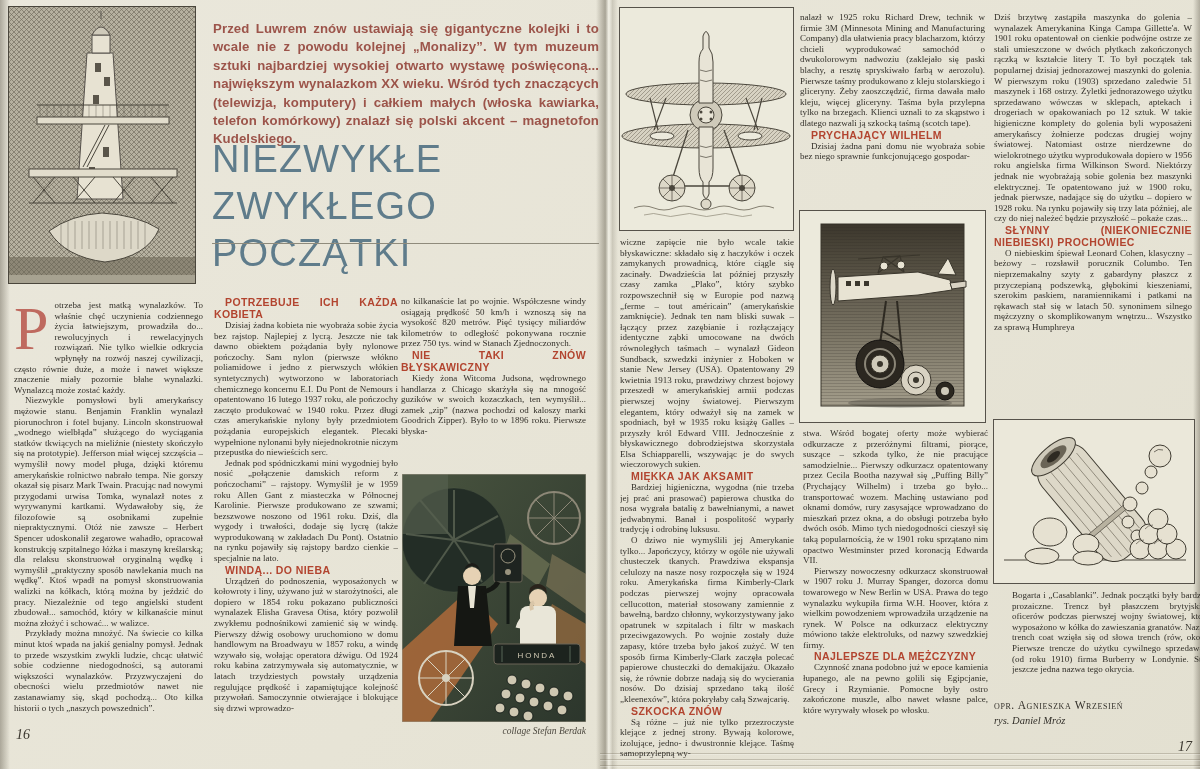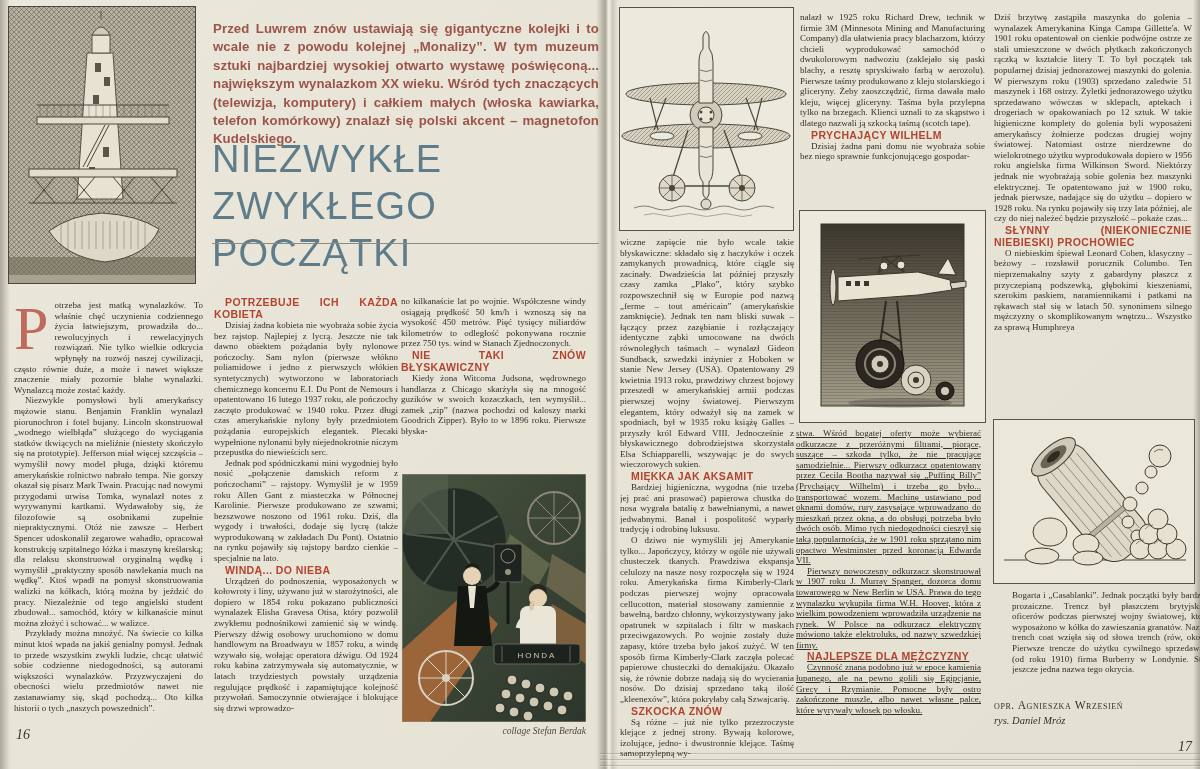--- a/index.html
+++ b/index.html
@@ -117,21 +117,21 @@
 
   <div class="abs bodytext" style="left:214px;top:296px;width:184px;height:452px;">
     <p class="section first">POTRZEBUJE ICH KAŻDA KOBIETA</p>
     <p>Dzisiaj żadna kobieta nie wyobraża sobie życia bez rajstop. Najlepiej z lycrą. Jeszcze nie tak dawno obiektem pożądania były nylonowe pończochy. Sam nylon (pierwsze włókno poliamidowe i jedno z pierwszych włókien syntetycznych) wytworzono w laboratoriach chemicznego koncernu E.I. Du Pont de Nemours i opatentowano 16 lutego 1937 roku, ale pończochy zaczęto produkować w 1940 roku. Przez długi czas amerykańskie nylony były przedmiotem pożądania europejskich elegantek. Plecaki wypełnione nylonami były niejednokrotnie niczym przepustka do niewieścich serc.</p>
     <p>Jednak pod spódniczkami mini wygodniej było nosić „połączenie damskich reform z pończochami” – rajstopy. Wymyślił je w 1959 roku Allen Gant z miasteczka w Północnej Karolinie. Pierwsze produkowano ze szwami; bezszwowe noszono od 1961 roku. Dziś, dla wygody i trwałości, dodaje się lycrę (także wyprodukowaną w zakładach Du Pont). Ostatnio na rynku pojawiły się rajstopy bardzo cienkie – specjalnie na lato.</p>
     <p class="section">WINDĄ... DO NIEBA</p>
     <p>Urządzeń do podnoszenia, wyposażonych w kołowroty i liny, używano już w starożytności, ale dopiero w 1854 roku pokazano publiczności wynalazek Elisha Gravesa Otisa, który pozwolił zwykłemu podnośnikowi zamienić się w windę. Pierwszy dźwig osobowy uruchomiono w domu handlowym na Broadwayu w 1857 roku, a windę wzywało się, wołając operatora dźwigu. Od 1924 roku kabina zatrzymywała się automatycznie, w latach trzydziestych powstały urządzenia regulujące prędkość i zapamiętujące kolejność przywołań. Samoczynnie otwierające i blokujące się drzwi wprowadzo-</p>
   </div>
 
   <div class="abs bodytext" style="left:401px;top:296px;width:185px;height:172px;">
-    <p class="cont">no kilkanaście lat po wojnie. Współczesne windy osiągają prędkość 50 km/h i wznoszą się na wysokość 450 metrów. Pięć tysięcy miliardów kilometrów to odległość pokonywana rocznie przez 750 tys. wind w Stanach Zjednoczonych.</p>
+    <p class="cont">no kilkanaście lat po wojnie. Współczesne windy osiągają prędkość 50 km/h i wznoszą się na wysokość 820 metrów. Pięć tysięcy miliardów kilometrów to odległość pokonywana rocznie przez 750 tys. wind w Stanach Zjednoczonych.</p>
     <p class="section">NIE TAKI ZNÓW BŁYSKAWICZNY</p>
     <p>Kiedy żona Witcoma Judsona, wędrownego handlarza z Chicago skarżyła się na mnogość guzików w swoich kozaczkach, ten wymyślił... zamek „zip” (nazwa pochodzi od kaloszy marki Goodrich Zipper). Było to w 1896 roku. Pierwsze błyska-</p>
   </div>
 
   <div class="abs illo noborder" style="left:402px;top:474px;width:184px;height:248px;background:#fef9c3;">
     <svg width="184" height="248" viewBox="0 0 184 248">
       <defs>
         <linearGradient id="cg" x1="0" y1="0" x2="1" y2="1">
           <stop offset="0" stop-color="#49543f"></stop>
             <stop offset="1" stop-color="#2c362c"></stop>
@@ -345,21 +345,21 @@
       <circle cx="80" cy="153" r="3" fill="#3a362c"></circle>
       <circle cx="116" cy="169" r="15" fill="#d8d2c2" stroke="#3a362c"></circle>
       <circle cx="116" cy="169" r="8" fill="none" stroke="#3a362c"></circle>
       <circle cx="116" cy="169" r="3" fill="#3a362c"></circle>
       <circle cx="145" cy="180" r="9" fill="#2b2720" stroke="#141210"></circle>
       <circle cx="145" cy="180" r="4" fill="#cfcaba"></circle>
       <ellipse cx="100" cy="192" rx="52" ry="5" fill="#00000030"></ellipse>
     </svg>
   </div>
 
-  <div class="abs bodytext" style="left:196px;top:428px;width:185px;height:334px;text-decoration:underline;">
+  <div class="abs bodytext" style="left:203px;top:428px;width:185px;height:334px;">
     <p class="cont">stwa. Wśród bogatej oferty może wybierać odkurzacze z przeróżnymi filtrami, piorące, suszące – szkoda tylko, że nie pracujące samodzielnie... Pierwszy odkurzacz opatentowany przez Cecila Bootha nazywał się „Puffing Billy” (Prychający Wilhelm) i trzeba go było... transportować wozem. Machinę ustawiano pod oknami domów, rury zasysające wprowadzano do mieszkań przez okna, a do obsługi potrzeba było dwóch osób. Mimo tych niedogodności cieszył się taką popularnością, że w 1901 roku sprzątano nim opactwo Westminster przed koronacją Edwarda VII.</p>
     <p>Pierwszy nowoczesny odkurzacz skonstruował w 1907 roku J. Murray Spanger, dozorca domu towarowego w New Berlin w USA. Prawa do tego wynalazku wykupiła firma W.H. Hoover, która z wielkim powodzeniem wprowadziła urządzenie na rynek. W Polsce na odkurzacz elektryczny mówiono także elektroluks, od nazwy szwedzkiej firmy.</p>
     <p class="section">NAJLEPSZE DLA MĘŻCZYZNY</p>
     <p>Czynność znana podobno już w epoce kamienia łupanego, ale na pewno golili się Egipcjanie, Grecy i Rzymianie. Pomocne były ostro zakończone muszle, albo nawet własne palce, które wyrywały włosek po włosku.</p>
   </div>
 
   <div class="abs bodytext" style="left:394px;top:12px;width:198px;height:404px;">
     <p class="cont">Dziś brzytwę zastąpiła maszynka do golenia – wynalazek Amerykanina Kinga Campa Gillette'a. W 1901 roku opatentował on cienkie podwójne ostrze ze stali umieszczone w dwóch płytkach zakończonych rączką w kształcie litery T. To był początek tak popularnej dzisiaj jednorazowej maszynki do golenia. W pierwszym roku (1903) sprzedano zaledwie 51 maszynek i 168 ostrzy. Żyletki jednorazowego użytku sprzedawano wówczas w sklepach, aptekach i drogeriach w opakowaniach po 12 sztuk. W takie higieniczne komplety do golenia byli wyposażeni amerykańscy żołnierze podczas drugiej wojny światowej. Natomiast ostrze nierdzewne do wielokrotnego użytku wyprodukowała dopiero w 1956 roku angielska firma Wilkinson Sword. Niektórzy jednak nie wyobrażają sobie golenia bez maszynki elektrycznej. Te opatentowano już w 1900 roku, jednak pierwsze, nadające się do użytku – dopiero w 1928 roku. Na rynku pojawiły się trzy lata później, ale czy do niej należeć będzie przyszłość – pokaże czas...</p>
     <p class="section">SŁYNNY (NIEKONIECZNIE NIEBIESKI) PROCHOWIEC</p>
     <p>O niebieskim śpiewał Leonard Cohen, klasyczny – beżowy – rozsławił porucznik Columbo. Ten nieprzemakalny szyty z gabardyny płaszcz z przyczepianą podszewką, głębokimi kieszeniami, szerokim paskiem, naramiennikami i patkami na rękawach stał się w latach 50. synonimem silnego mężczyzny o skomplikowanym wnętrzu... Wszystko za sprawą Humphreya</p>

